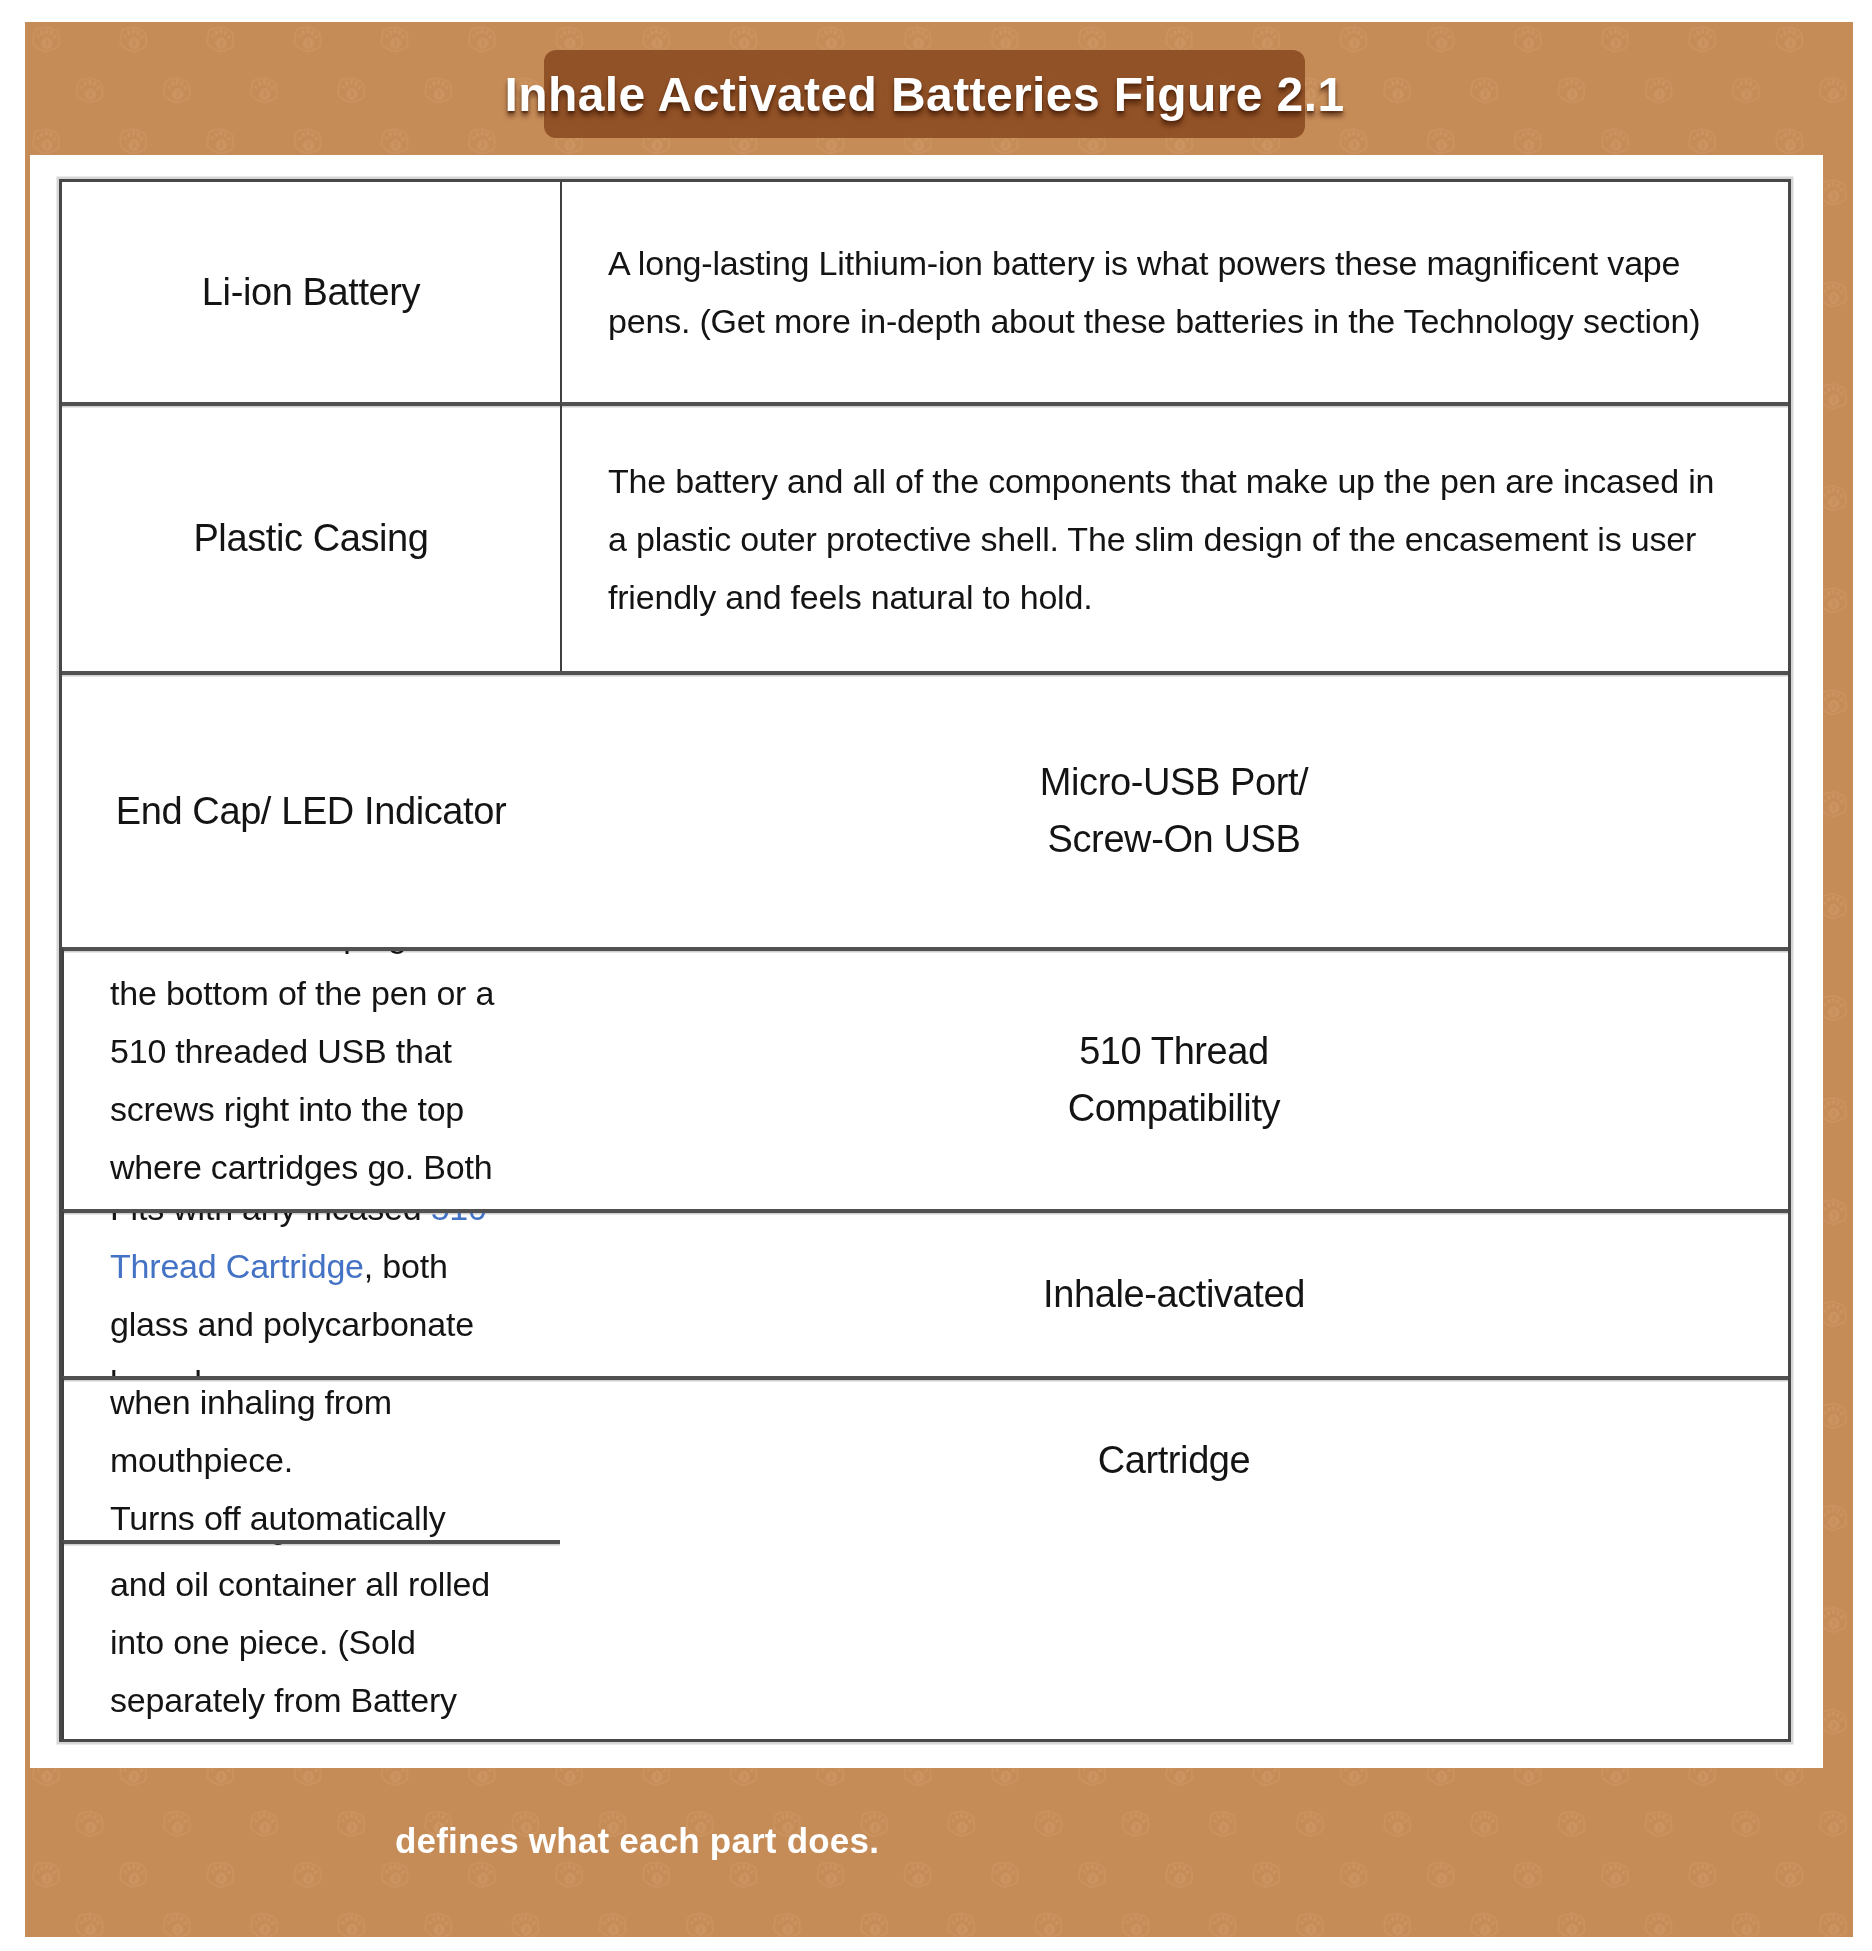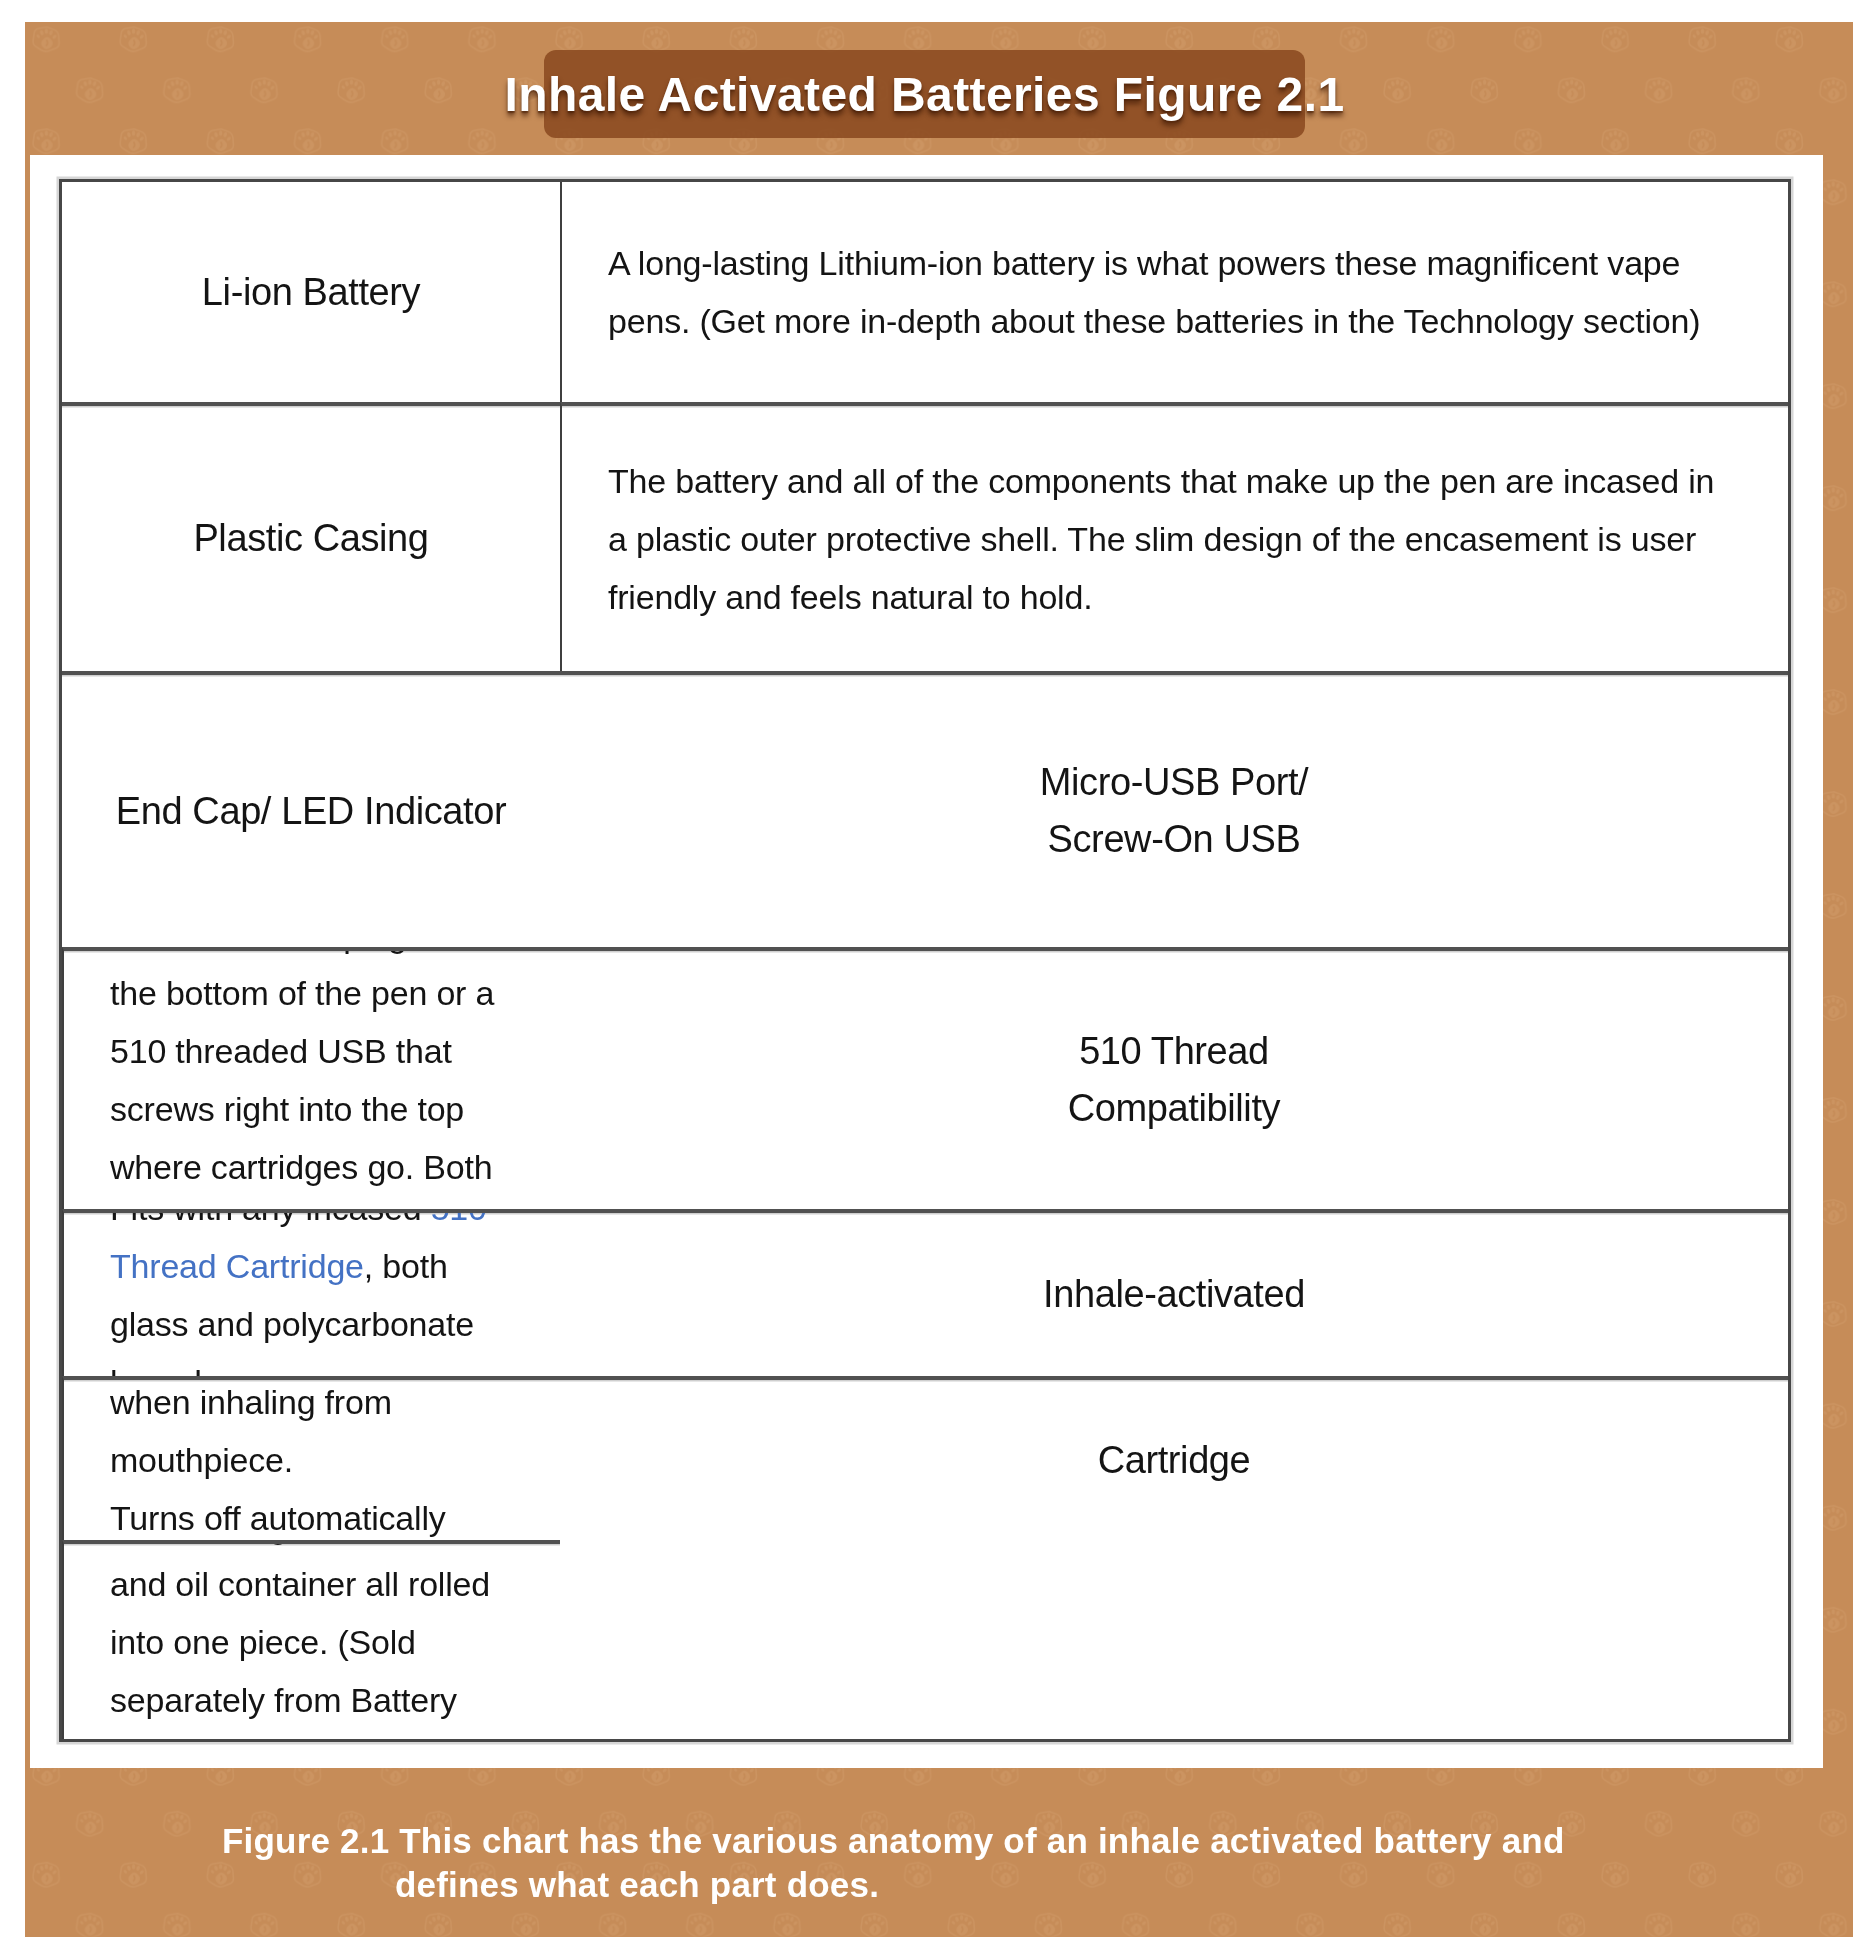--- a/index.html
+++ b/index.html
@@ -140,18 +140,17 @@
 Turns off automatically once you stop inhaling.</span></div>
         </div>
         <div class="cell label-cell bt"><span>Cartridge</span></div>
         <div class="cell desc-cell bt">
           <div class="desc-text"><span>The heating element, wick and oil container all rolled into one piece.  (Sold separately from Battery Pens)</span></div>
         </div>
       </div>
   </div>
 
   <div class="caption">
-    <div class="caption-l1">Figure 2.1 This chart has the various anatomy of an inhale activated battery and</div>
     <div class="caption-l2">defines what each part does.</div>
   </div>
 
 </div>
 
 
 </body></html>

